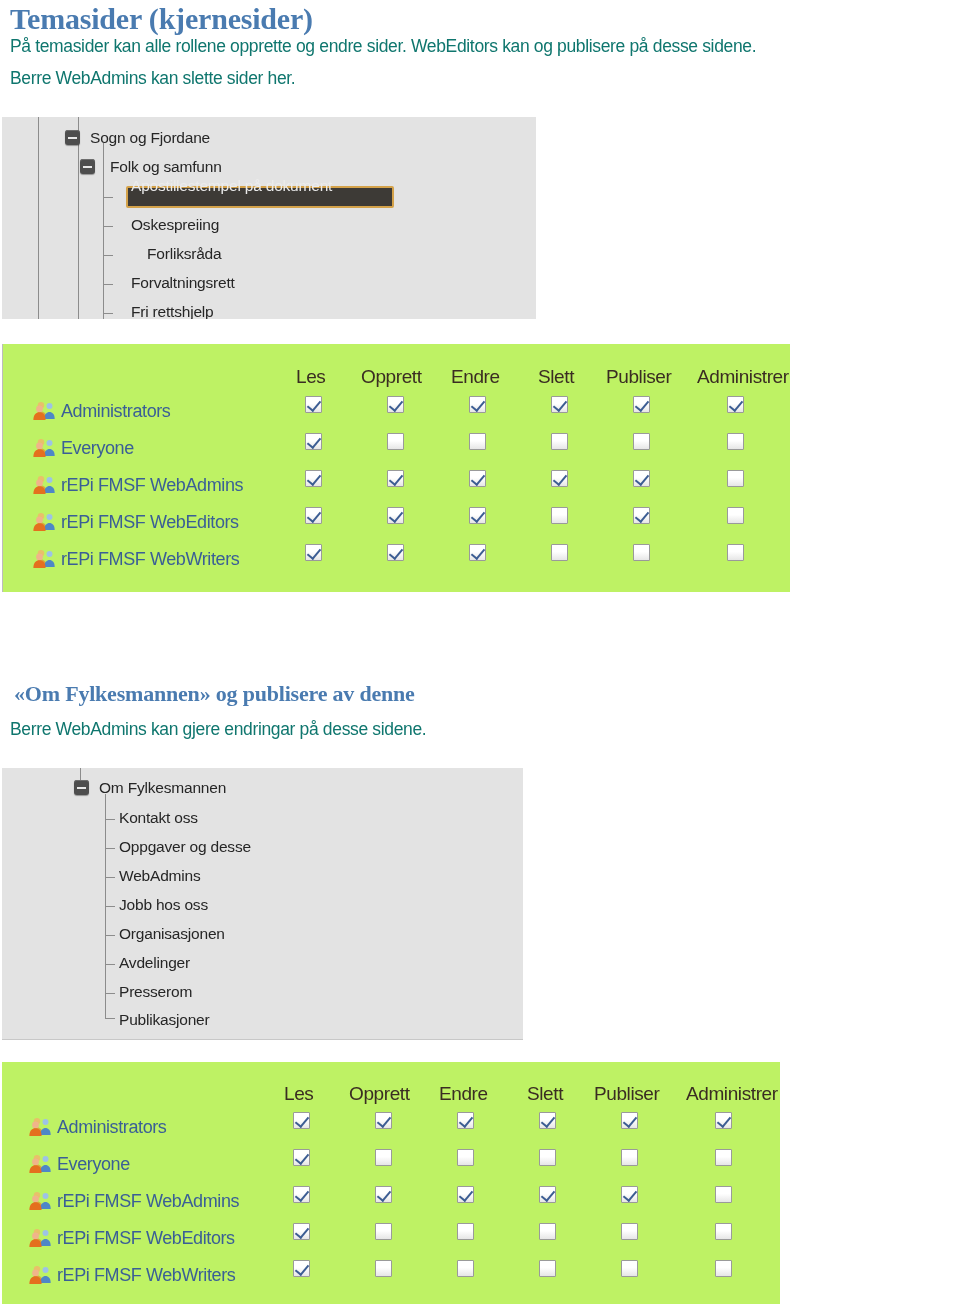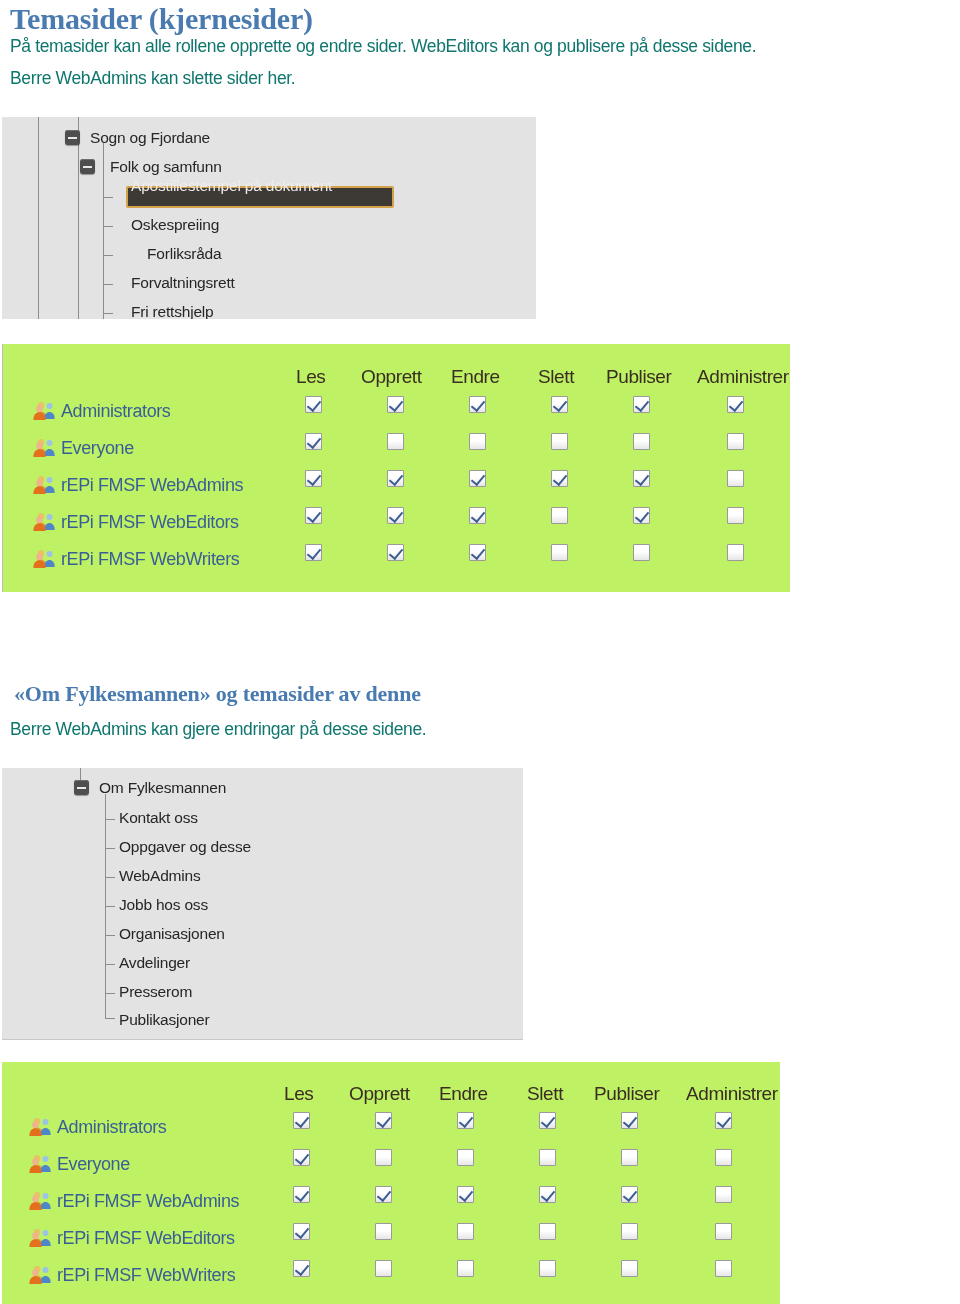--- a/index.html
+++ b/index.html
@@ -280,21 +280,21 @@
   </svg>
   <div class="perm-row-label" style="left:58px; top:205px;">rEPi FMSF WebWriters</div>
   <div class="cb checked" style="left:302px; top:200px;"></div>
   <div class="cb checked" style="left:384px; top:200px;"></div>
   <div class="cb checked" style="left:466px; top:200px;"></div>
   <div class="cb" style="left:548px; top:200px;"></div>
   <div class="cb" style="left:630px; top:200px;"></div>
   <div class="cb" style="left:724px; top:200px;"></div>
 </div>
 
-<div class="doc-heading" id="heading-2">«Om Fylkesmannen» og temasider av denne</div>
+<div class="doc-heading" id="heading-2">«Om Fylkesmannen» og publisere av denne</div>
 <div class="doc-para" id="para-3">Berre WebAdmins kan gjere endringar på desse sidene.</div>
 
 <div class="shot tree-shot" id="tree-shot-2">
   <div class="tree-canvas">
     <div class="vline" style="left:78px; top:0; height:14px;"></div>
     <div class="vline" style="left:103px; top:26px; height:224px;"></div>
     <div class="hline" style="left:103px; top:51px; width:10px;"></div>
     <div class="hline" style="left:103px; top:80px; width:10px;"></div>
     <div class="hline" style="left:103px; top:109px; width:10px;"></div>
     <div class="hline" style="left:103px; top:138px; width:10px;"></div>

